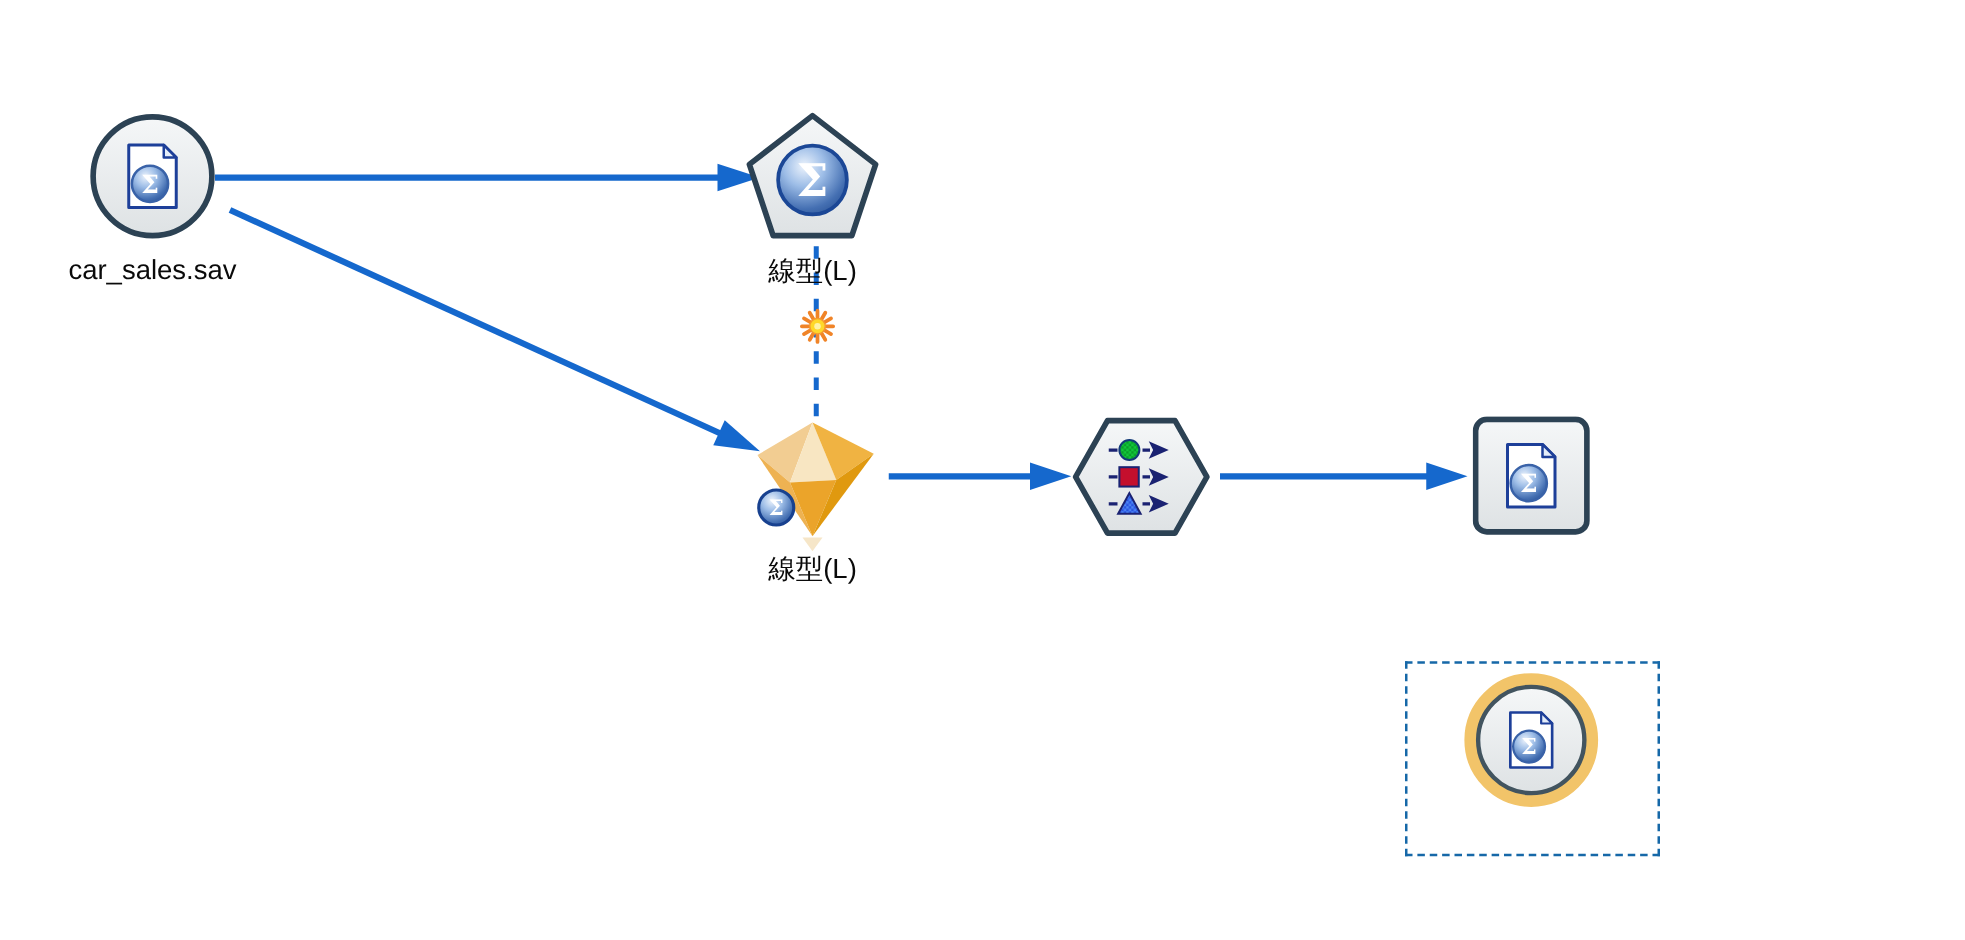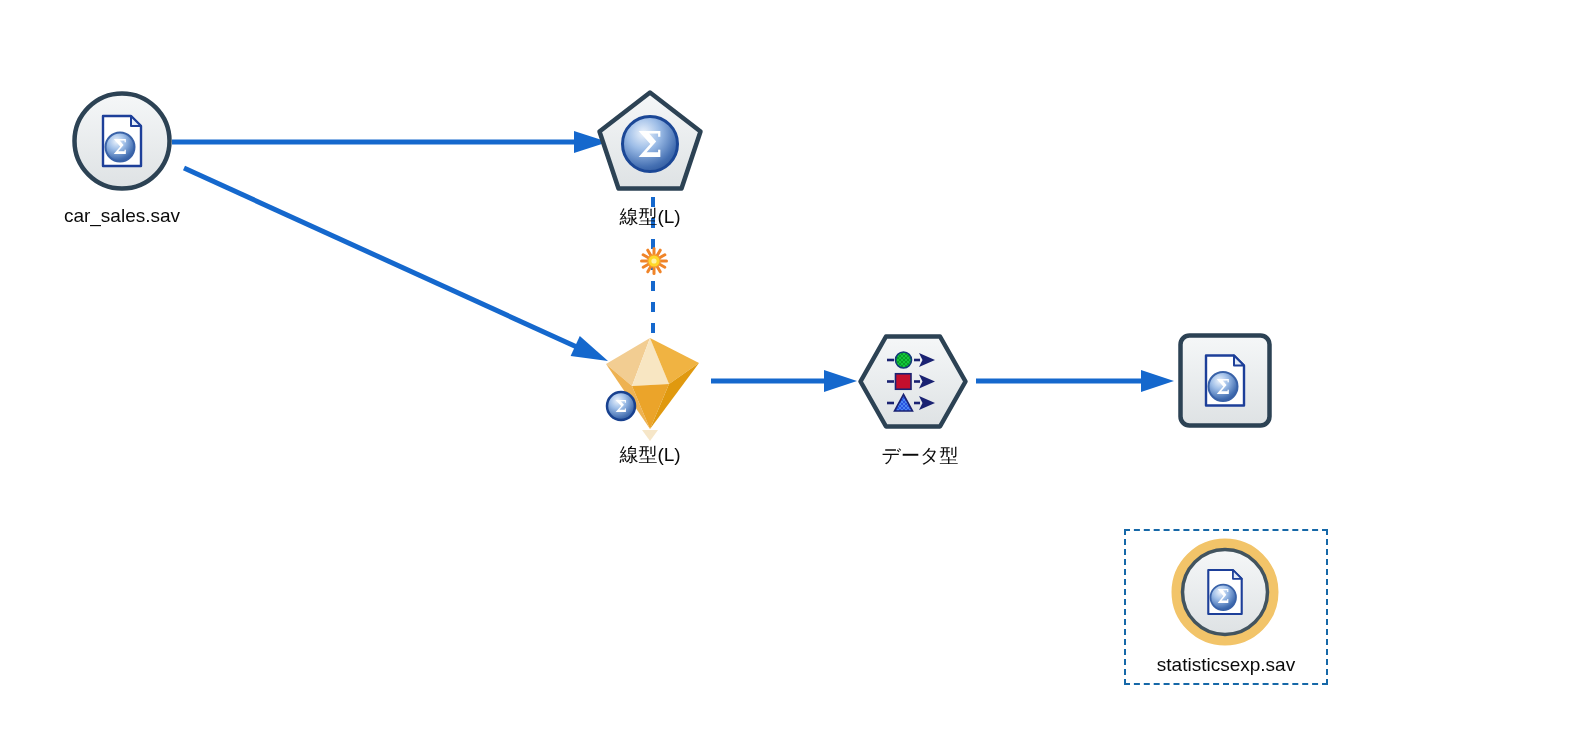--- a/index.html
+++ b/index.html
@@ -4,21 +4,21 @@
 <style>
   html,body { margin:0; padding:0; background:#ffffff; }
   #canvas {
     position:relative; width:1572px; height:752px; background:#ffffff;
     font-family:"Liberation Sans", sans-serif; overflow:hidden;
   }
   .layer { position:absolute; left:0; top:0; }
   .node { position:absolute; }
   .node svg { display:block; }
   .node-label {
-    position:absolute; text-align:center; font-size:19px; line-height:26px;
+    position:absolute; text-align:center; font-size:22px; line-height:26px;
     color:#0a0a0a; white-space:nowrap;
   }
   .sel-rect { position:absolute; border:2px dashed #1668a8; }
   .sigma { font-family:"DejaVu Serif", serif; font-weight:bold; }
 </style>
 </head>
 <body>
 
 <div id="canvas">
 
@@ -143,33 +143,31 @@
         <polygon points="62,41.5 78,48.5 62,55.5 65.5,48.5" fill="#1a2272"></polygon>
       </g>
       <g>
         <line x1="30" y1="70" x2="37" y2="70" stroke="#1a2272" stroke-width="2.6"></line>
         <polygon points="46.5,61.5 55.5,78 37.5,78" fill="url(#chkBlue)" stroke="#1a2272" stroke-width="1.6"></polygon>
         <line x1="57" y1="70" x2="63" y2="70" stroke="#1a2272" stroke-width="2.6"></line>
         <polygon points="62,63 78,70 62,77 65.5,70" fill="#1a2272"></polygon>
       </g>
     </svg>
   </div>
-  <div class="node-label" style="left:820px; top:443px; width:200px;">データ型</div>
 
   <div class="node" style="left:1178px; top:333px;">
     <svg width="94" height="95" viewBox="0 0 94 95">
       <rect x="2.5" y="2.5" width="89" height="90" rx="9" fill="url(#nodeFill)" stroke="#2c4254" stroke-width="4.5"></rect>
       <use href="#docSigma" x="25" y="20.5"></use>
     </svg>
   </div>
 
   <div class="node" style="left:1169px; top:536px;">
     <svg width="112" height="112" viewBox="0 0 112 112">
       <circle cx="56" cy="56" r="48" fill="none" stroke="#f2c469" stroke-width="11"></circle>
       <circle cx="56" cy="56" r="42.5" fill="url(#nodeFill)" stroke="#42545f" stroke-width="3.5"></circle>
       <g transform="translate(56,56) scale(0.88) translate(-22,-27)">
         <use href="#docSigma"></use>
       </g>
     </svg>
   </div>
-  <div class="node-label" style="left:1126px; top:652px; width:200px;">statisticsexp.sav</div>
 
 </div>
 
 </body></html>

